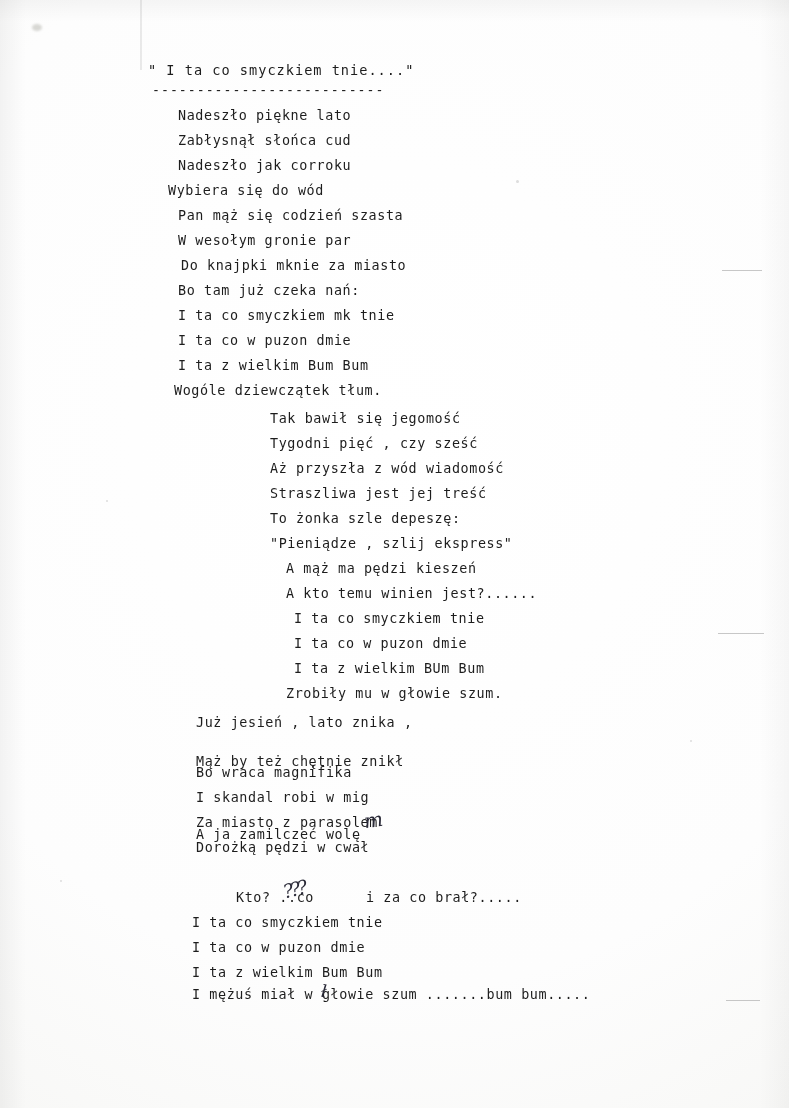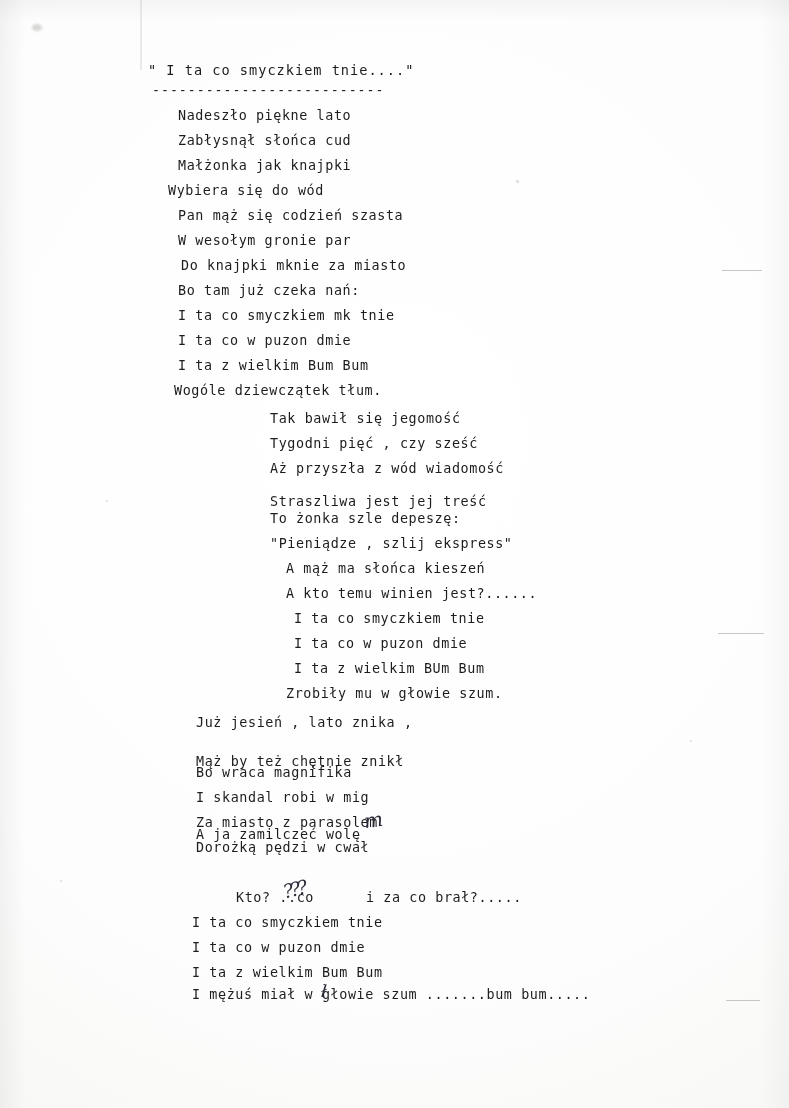--- a/index.html
+++ b/index.html
@@ -112,38 +112,38 @@
   <div class="dashmark" style="left:718px; top:633px; width:46px;"></div>
   <div class="dashmark" style="left:726px; top:1000px; width:34px;"></div>
 
   <div id="typed">
 
     <div class="line title" style="left:148px; top:64px;">" I ta co smyczkiem tnie...."</div>
     <div class="line rule" style="left:152px; top:84px;">--------------------------</div>
 
     <div class="line" style="left:178px; top:109px;">Nadeszło piękne lato</div>
     <div class="line" style="left:178px; top:134px;">Zabłysnął słońca cud</div>
-    <div class="line" style="left:178px; top:159px;">Małżonka jak knajpki</div>
+    <div class="line" style="left:178px; top:159px;">Nadeszło jak corroku</div>
     <div class="line" style="left:168px; top:184px;">Wybiera się do wód</div>
     <div class="line" style="left:178px; top:209px;">Pan mąż się codzień szasta</div>
     <div class="line" style="left:178px; top:234px;">W wesołym gronie par</div>
     <div class="line" style="left:181px; top:259px;">Do knajpki mknie za miasto</div>
     <div class="line" style="left:178px; top:284px;">Bo tam już czeka nań:</div>
     <div class="line" style="left:178px; top:309px;">I ta co smyczkiem mk tnie</div>
     <div class="line" style="left:178px; top:334px;">I ta co w puzon dmie</div>
     <div class="line" style="left:178px; top:359px;">I ta z wielkim Bum Bum</div>
     <div class="line" style="left:174px; top:384px;">Wogóle dziewczątek tłum.</div>
 
     <div class="line indent-verse" style="left:270px; top:412px;">Tak bawił się jegomość</div>
     <div class="line indent-verse" style="left:270px; top:437px;">Tygodni pięć , czy sześć</div>
     <div class="line indent-verse" style="left:270px; top:462px;">Aż przyszła z wód wiadomość</div>
-    <div class="line indent-verse" style="left:270px; top:487px;margin-top:8px;">Straszliwa jest jej treść</div>
+    <div class="line indent-verse" style="left:270px; top:487px;">Straszliwa jest jej treść</div>
     <div class="line indent-verse" style="left:270px; top:512px;">To żonka szle depeszę:</div>
     <div class="line indent-verse" style="left:270px; top:537px;">"Pieniądze , szlij ekspress"</div>
-    <div class="line indent-verse" style="left:286px; top:562px;">A mąż ma słońca kieszeń</div>
+    <div class="line indent-verse" style="left:286px; top:562px;">A mąż ma pędzi kieszeń</div>
     <div class="line indent-verse" style="left:286px; top:587px;">A kto temu winien jest?......</div>
     <div class="line indent-verse" style="left:294px; top:612px;">I ta co smyczkiem tnie</div>
     <div class="line indent-verse" style="left:294px; top:637px;">I ta co w puzon dmie</div>
     <div class="line indent-verse" style="left:294px; top:662px;">I ta z wielkim BUm Bum</div>
     <div class="line indent-verse" style="left:286px; top:687px;">Zrobiły mu w głowie szum.</div>
 
     <div class="line" style="left:196px; top:716px;">Już jesień , lato znika ,</div>
     <div class="line" style="left:196px; top:741px;margin-top:14px;">Mąż by też chętnie znikł</div>
     <div class="line" style="left:196px; top:766px;">Bo wraca magnifika</div>
     <div class="line" style="left:196px; top:791px;">I skandal robi w mig</div>

